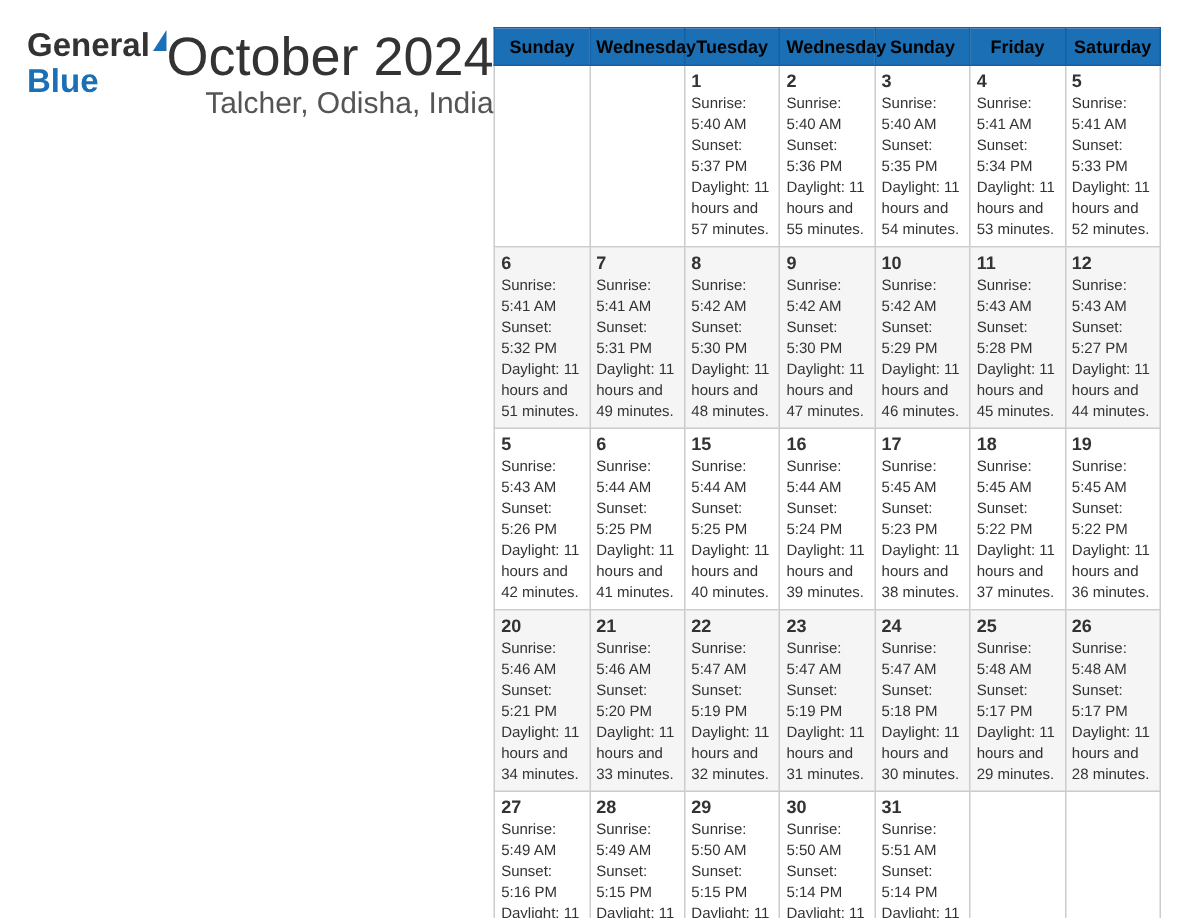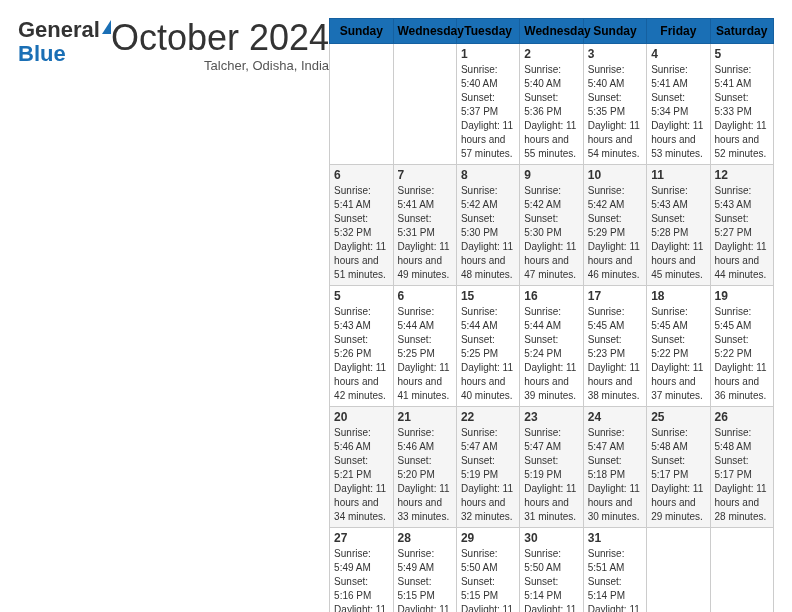--- a/index.html
+++ b/index.html
@@ -39,21 +39,21 @@
     .title-block {
       text-align: right;
     }
     .title-block h1 {
       font-size: 36px;
       font-weight: normal;
       color: #333;
       line-height: 1.1;
     }
     .title-block h2 {
-      font-size: 13px;
+      font-size: 20px;
       font-weight: normal;
       color: #555;
     }
     .calendar {
       flex: 1;
       border: 1px solid #ccc;
       border-collapse: collapse;
       width: 100%;
       table-layout: fixed;
     }

